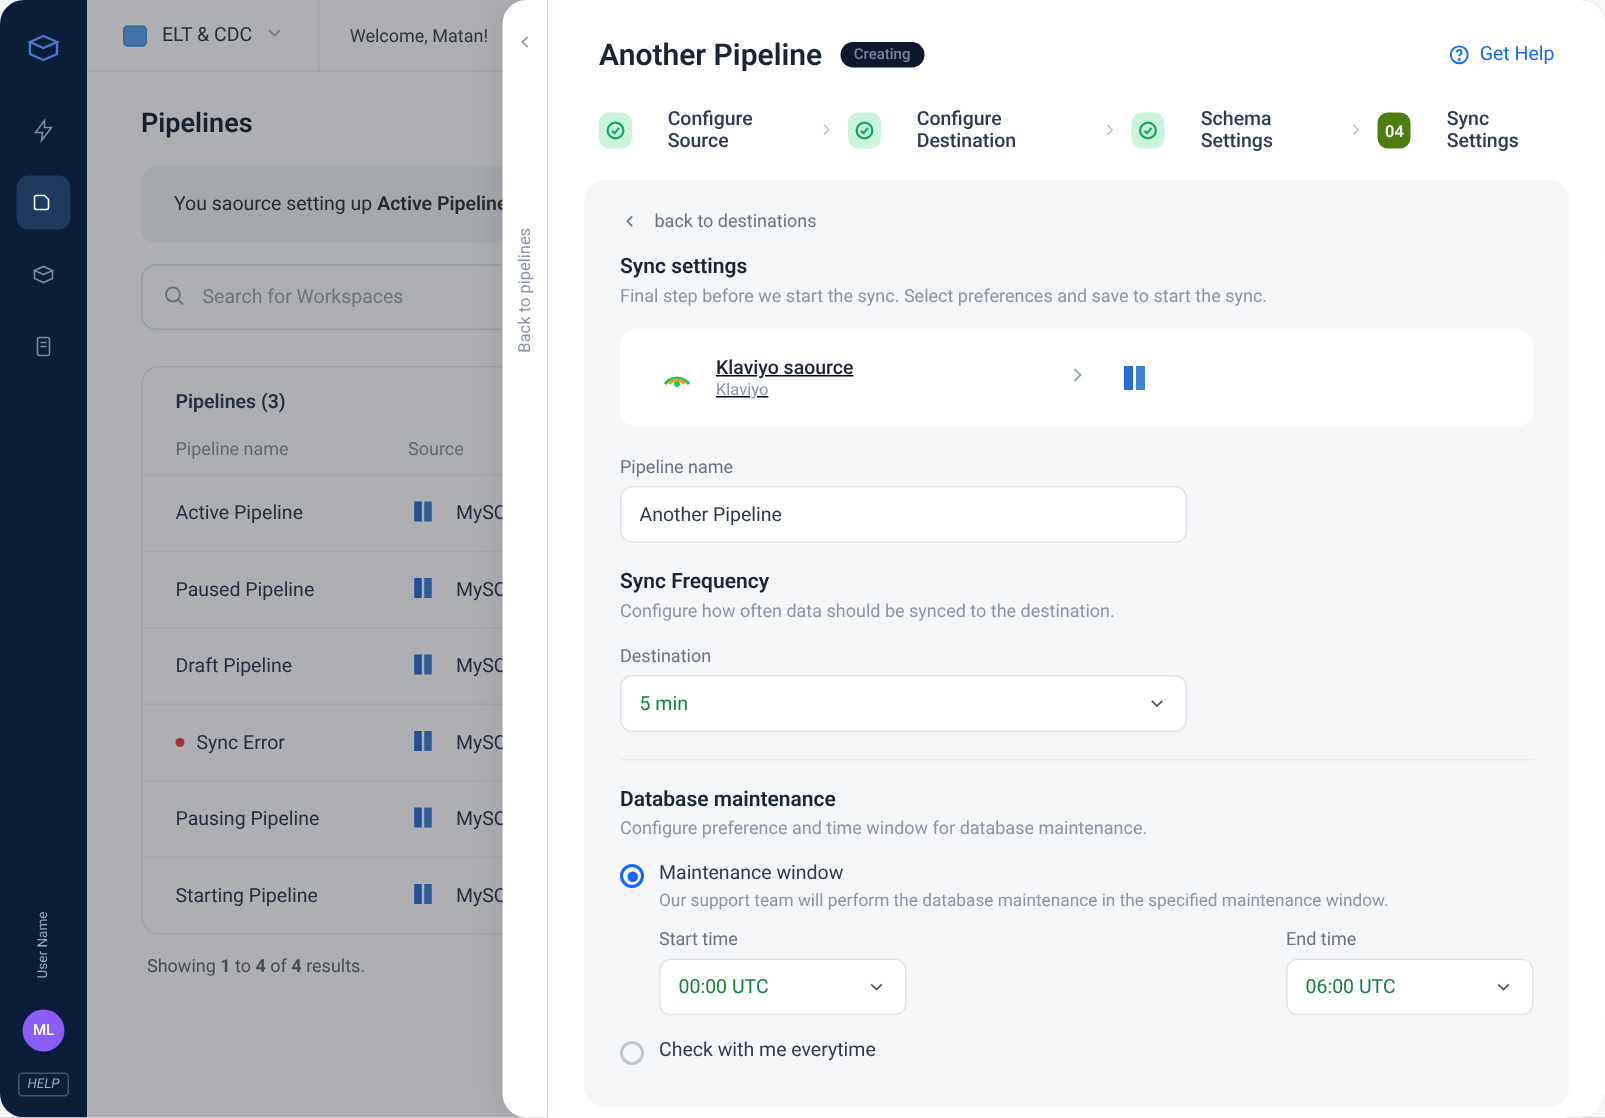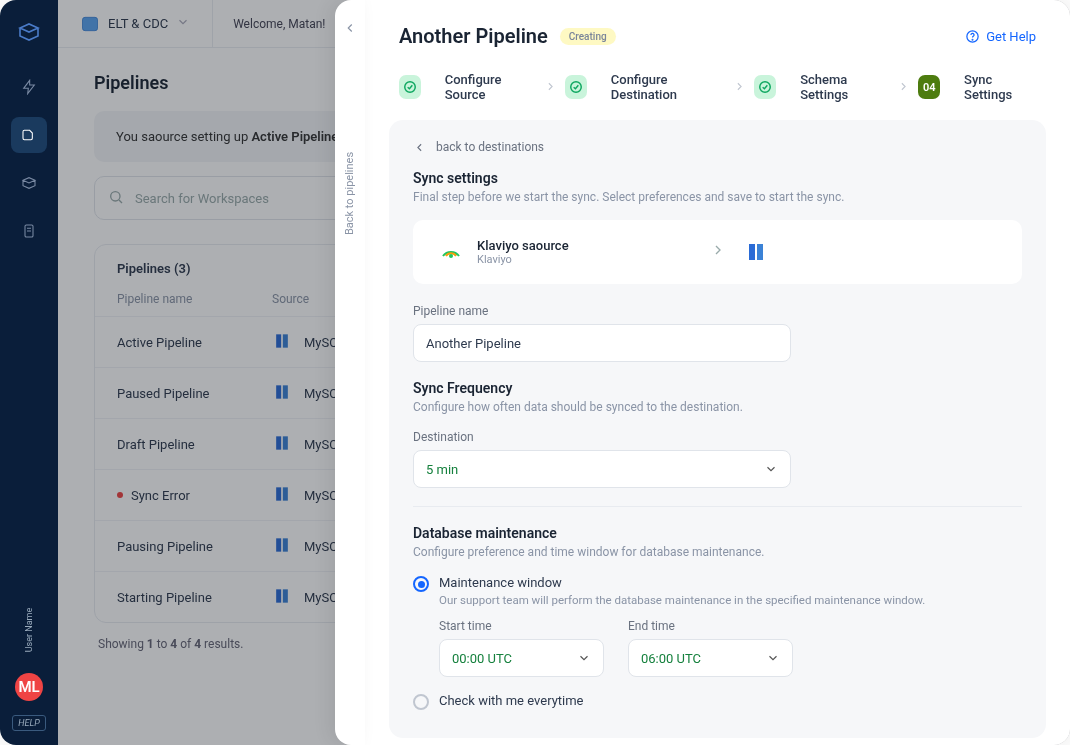--- a/index.html
+++ b/index.html
@@ -8,21 +8,21 @@
 .app { display: flex; width: 100%; height: 100%; border-radius: 16px; overflow: hidden; box-shadow: 0 0 30px rgba(0,0,0,0.1); }
 
 
 .rail { width: 58px; background: #0a1e3a; display: flex; flex-direction: column; align-items: center; padding-top: 20px; color: #7a8aa3; }
 .rail .logo { width: 24px; height: 24px; margin-bottom: 25px; color: #4a7bc8; }
 .rail .nav-icon { width: 36px; height: 36px; display: flex; align-items: center; justify-content: center; border-radius: 8px; margin-bottom: 12px; cursor: pointer; }
 .rail .nav-icon.active { background: #1a3a5e; color: #fff; }
 .rail .spacer { flex: 1; }
 .rail .user-block { display: flex; flex-direction: column; align-items: center; margin-bottom: 14px; }
 .rail .user-label { font-size: 9px; transform: rotate(-90deg); white-space: nowrap; margin-bottom: 38px; color: #9ab; }
-.rail .avatar { width: 28px; height: 28px; border-radius: 50%; background: #ef4444; color: #fff; display: flex; align-items: center; justify-content: center; font-size: 15px; font-weight: 600; margin-bottom: 14px; }
+.rail .avatar { width: 28px; height: 28px; border-radius: 50%; background: #8b5cf6; color: #fff; display: flex; align-items: center; justify-content: center; font-size: 10px; font-weight: 600; margin-bottom: 14px; }
 .rail .help-chip { font-size: 9px; border: 1px solid #3a5a7e; padding: 2px 5px; border-radius: 3px; color: #9ab; font-style: italic; }
 
 
 .main { flex: 1; background: #fff; position: relative; overflow: hidden; }
 .topbar { height: 48px; display: flex; align-items: center; border-bottom: 1px solid #eaedf2; }
 .workspace-sel { display: flex; align-items: center; gap: 8px; padding: 0 22px; height: 100%; border-right: 1px solid #eaedf2; font-size: 13px; color: #2e3a4e; cursor: pointer; }
 .workspace-sel .ws-icon { width: 20px; height: 20px; }
 .chev { color: #aab; }
 .welcome { padding: 0 20px; font-size: 12px; color: #445; }
 
@@ -54,57 +54,57 @@
 
 .panel-wrap { position: absolute; top: 0; right: 0; bottom: 0; width: 735px; display: flex; }
 .collapse-tab { width: 30px; background: #fff; border-radius: 16px 0 0 16px; display: flex; flex-direction: column; align-items: center; padding-top: 20px; box-shadow: -6px 0 18px rgba(0,0,0,0.07); z-index: 2; }
 .collapse-tab .chev-l { color: #8a94a6; cursor: pointer; }
 .vert-label { font-size: 11px; color: #8a94a6; transform: rotate(-90deg); white-space: nowrap; margin-top: 148px; }
 .panel { flex: 1; background: #fff; overflow-y: auto; box-shadow: -6px 0 18px rgba(0,0,0,0.07); }
 
 .panel-header { display: flex; align-items: center; justify-content: space-between; padding: 24px 34px 14px; }
 .panel-header .left { display: flex; align-items: center; gap: 12px; }
 .panel-header h2 { font-size: 20px; font-weight: 600; color: #1a2433; }
-.badge { background: #fef9c3; color: #7a8599; font-size: 10px; padding: 3px 9px; border-radius: 999px; font-weight: 500; }
+.badge { background: #0f172a; color: #7a8599; font-size: 10px; padding: 3px 9px; border-radius: 999px; font-weight: 500; }
 .help-link { color: #1466ff; font-size: 13px; display: flex; align-items: center; gap: 6px; cursor: pointer; }
 
 .stepper { display: flex; align-items: center; gap: 8px; padding: 10px 34px 18px; }
 .step { display: flex; align-items: center; gap: 24px; font-size: 13px; color: #2e3a4e; font-weight: 500; }
 .step-icn { width: 24px; height: 24px; border-radius: 7px; display: flex; align-items: center; justify-content: center; }
 .step-icn.done { background: #c9f4db; color: #0ea760; }
 .step-icn.current { background: #4d7c0f; color: #fff; font-size: 11px; font-weight: 600; }
 .step-sep { color: #c0c6d0; }
 
 .panel-body { background: #f6f7f9; border-radius: 14px; margin: 0 24px 24px; padding: 20px 24px; }
 .backlink { display: flex; align-items: center; gap: 10px; font-size: 12px; color: #6a7280; margin-bottom: 16px; cursor: pointer; }
 .section-title { font-size: 14px; font-weight: 600; color: #1a2433; margin-bottom: 4px; }
 .section-sub { font-size: 12px; color: #8a94a6; margin-bottom: 16px; }
 
 .src-dest { background: #fff; border-radius: 10px; padding: 18px 24px; display: flex; align-items: center; gap: 16px; margin-bottom: 20px; }
-.sd-block { display: flex; align-items: center; gap: 12px; flex: 1; }
+.sd-block { display: flex; align-items: center; gap: 12px; flex: 1; text-decoration: underline; }
 .sd-info { display: flex; flex-direction: column; }
 .sd-name { font-size: 13px; font-weight: 500; color: #1a2433; }
 .sd-type { font-size: 11px; color: #8a94a6; }
 .logo-box { width: 28px; height: 28px; display: flex; align-items: center; justify-content: center; }
 .arrow-sep { color: #9aa; }
 
 .form-label { font-size: 12px; color: #6a7280; margin-bottom: 6px; display: block; }
 .input-row { margin-bottom: 18px; }
 .text-input { width: 62%; height: 38px; border: 1px solid #e0e4ea; border-radius: 8px; padding: 0 12px; font-size: 13px; color: #2e3a4e; background: #fff; outline: none; }
 .select-input { width: 62%; height: 38px; border: 1px solid #e0e4ea; border-radius: 8px; padding: 0 12px; font-size: 13px; color: #15803d; background: #fff; display: flex; align-items: center; justify-content: space-between; cursor: pointer; }
 .divider { border: none; border-top: 1px solid #e8ebf0; margin: 10px 0 18px; }
 
 .radio-row { display: flex; align-items: flex-start; gap: 10px; margin-bottom: 8px; }
 .radio { width: 16px; height: 16px; border-radius: 50%; border: 2px solid #c0c6d0; margin-top: 1px; flex-shrink: 0; display: flex; align-items: center; justify-content: center; }
 .radio.checked { border-color: #1466ff; }
 .radio.checked::after { content: ''; width: 7px; height: 7px; background: #1466ff; border-radius: 50%; }
 .radio-label { font-size: 13px; color: #2e3a4e; }
 .radio-sub { font-size: 11.5px; color: #8a94a6; margin-top: 3px; }
 
-.time-row { display: flex; gap: 24px; margin: 12px 0 16px 26px; }
+.time-row { display: flex; margin: 12px 0 16px 26px; justify-content: space-between; }
 .time-col .select-input { width: 165px; }
 </style>
 </head>
 <body>
 
 <div class="app">
 
   <div class="rail">
     <div class="logo">
       <svg viewBox="0 0 24 24" width="24" height="24" fill="none" stroke="currentColor" stroke-width="1.6">

